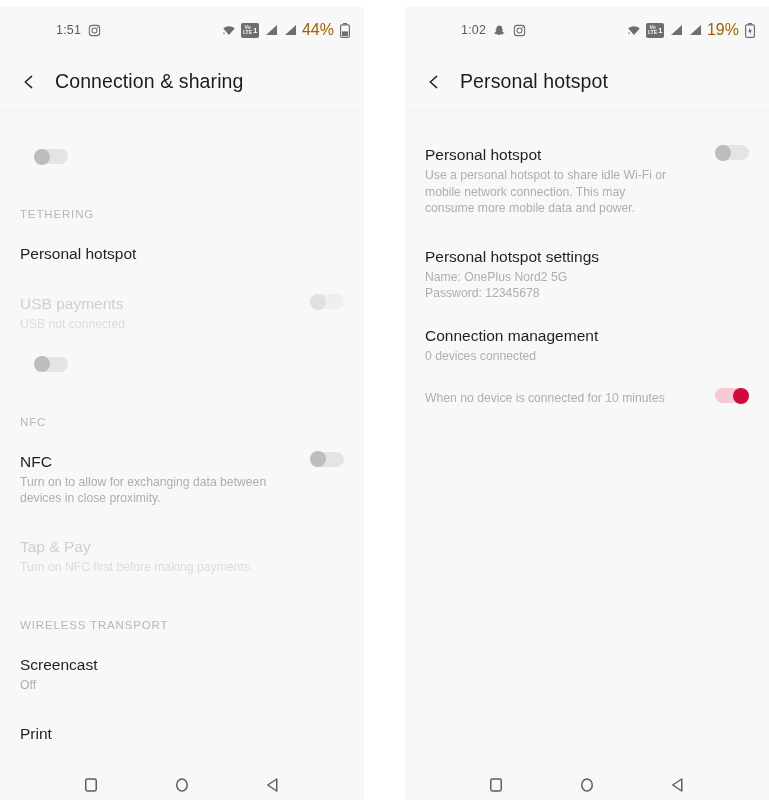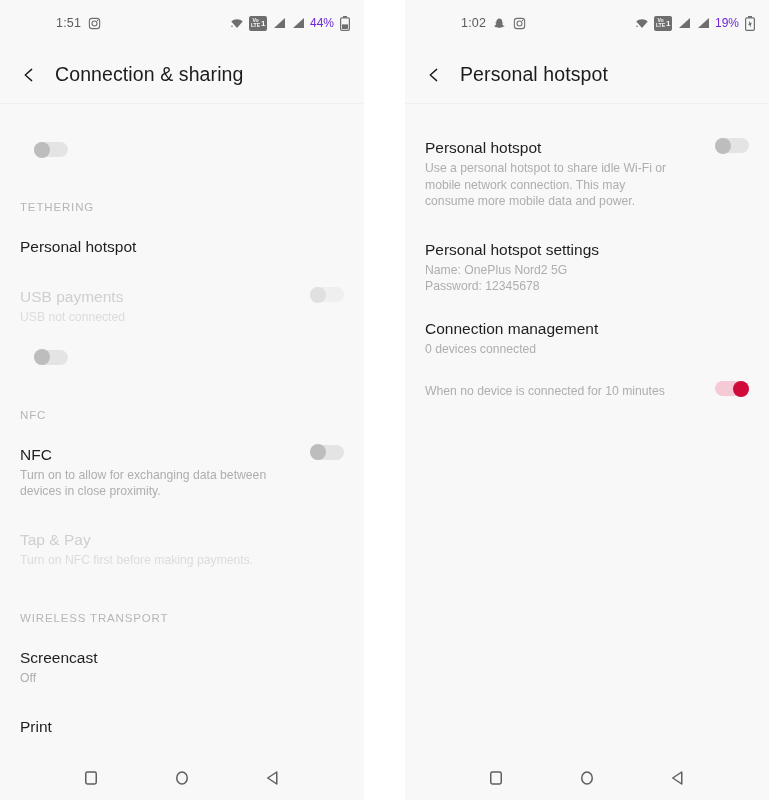--- a/index.html
+++ b/index.html
@@ -2,36 +2,36 @@
 <html><head>
 <meta charset="utf-8">
 <style>
   * { box-sizing: border-box; margin: 0; padding: 0; }
   html, body {
     width: 769px; height: 800px;
     background: #ffffff;
     font-family: "Liberation Sans", sans-serif;
     overflow: hidden;
   }
-  .screens { display: flex; width: 769px; height: 596px; background: #ffffff; }
+  .screens { display: flex; width: 769px; height: 596px; background: #ffffff; margin-top: 7px; }
 
   .phone { position: relative; height: 800px; background: #f8f8f8; overflow: hidden; }
   .phone.left  { width: 364px; }
   .gap         { width: 41px; background: #ffffff; height: 800px; flex: 0 0 41px; }
   .phone.right { width: 364px; }
 
   
   .statusbar {
     height: 46px; display: flex; align-items: center;
     padding: 0 14px; background: #f8f8f8;
   }
   .sb-left { display: flex; align-items: center; gap: 7px; margin-left: 42px; }
   .sb-right { display: flex; align-items: center; gap: 5px; margin-left: auto; }
   .sb-time { font-size: 12.5px; color: #5b5b5b; letter-spacing: .2px; }
-  .sb-pct  { font-size: 12px; color: #6d28d9; margin-right: 1px; }
+  .sb-pct  { font-size: 16px; color: #a16207; margin-right: 1px; }
   .ic { display: inline-flex; align-items: center; justify-content: center; }
 
   
   .volte {
     display: inline-flex; align-items: center;
     background: #6e6e6e; border-radius: 2px; height: 15px; padding: 0 1.5px;
   }
   .volte-txt {
     color: #f8f8f8; font-size: 5.2px; line-height: 5.4px; font-weight: bold;
     text-align: center; letter-spacing: -.1px; font-family: "Liberation Sans", sans-serif;

